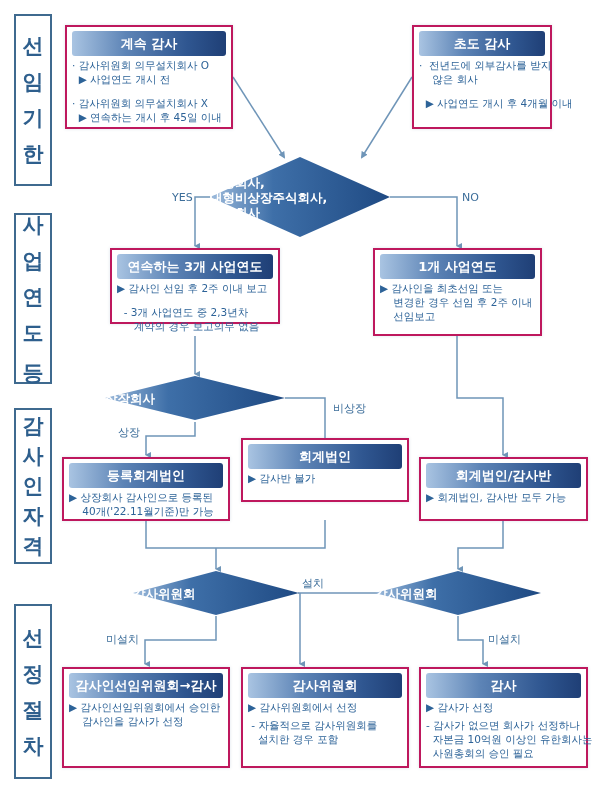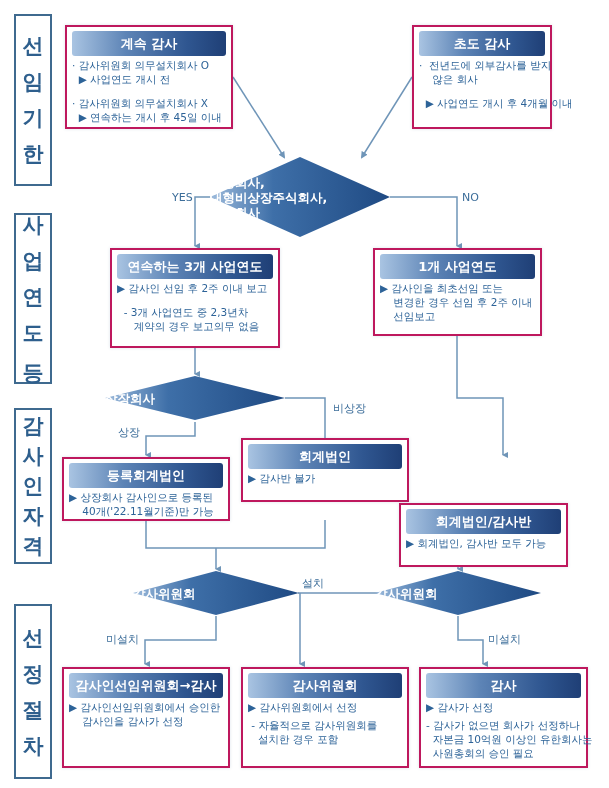--- a/index.html
+++ b/index.html
@@ -114,21 +114,21 @@
   </svg>
   <div class="dtext">
     <div>상장회사,</div>
     <div>대형비상장주식회사,</div>
     <div>금융회사</div>
   </div>
 </div>
 <div class="lbl" style="left:172px;top:191px;">YES</div>
 <div class="lbl" style="left:462px;top:191px;">NO</div>
 
-<div class="card" style="left:110px;top:248px;width:170px;height:100px;">
+<div class="card" style="left:110px;top:248px;width:170px;height:76px;">
   <div class="hdr">연속하는 3개 사업연도</div>
   <div class="body">
     <p>▶ 감사인 선임 후 2주 이내 보고</p>
     <div class="gap"></div>
     <p>  - 3개 사업연도 중 2,3년차</p>
     <p>     계약의 경우 보고의무 없음</p>
   </div>
 </div>
 <div class="card" style="left:373px;top:248px;width:169px;height:88px;">
   <div class="hdr">1개 사업연도</div>
@@ -163,21 +163,21 @@
     <p>▶ 상장회사 감사인으로 등록된</p>
     <p>    40개('22.11월기준)만 가능</p>
   </div>
 </div>
 <div class="card" style="left:241px;top:438px;width:168px;height:64px;">
   <div class="hdr">회계법인</div>
   <div class="body">
     <p>▶ 감사반 불가</p>
   </div>
 </div>
-<div class="card" style="left:399px;top:457px;width:169px;height:64px;margin-top:46px;">
+<div class="card" style="left:419px;top:457px;width:169px;height:64px;">
   <div class="hdr">회계법인/감사반</div>
   <div class="body">
     <p>▶ 회계법인, 감사반 모두 가능</p>
   </div>
 </div>
 
 <div class="diamond" style="left:133px;top:571px;width:166px;height:44px;">
   <svg width="166" height="44">
     <defs>
         <linearGradient id="dg3" x1="0" y1="0" x2="1" y2="0">

